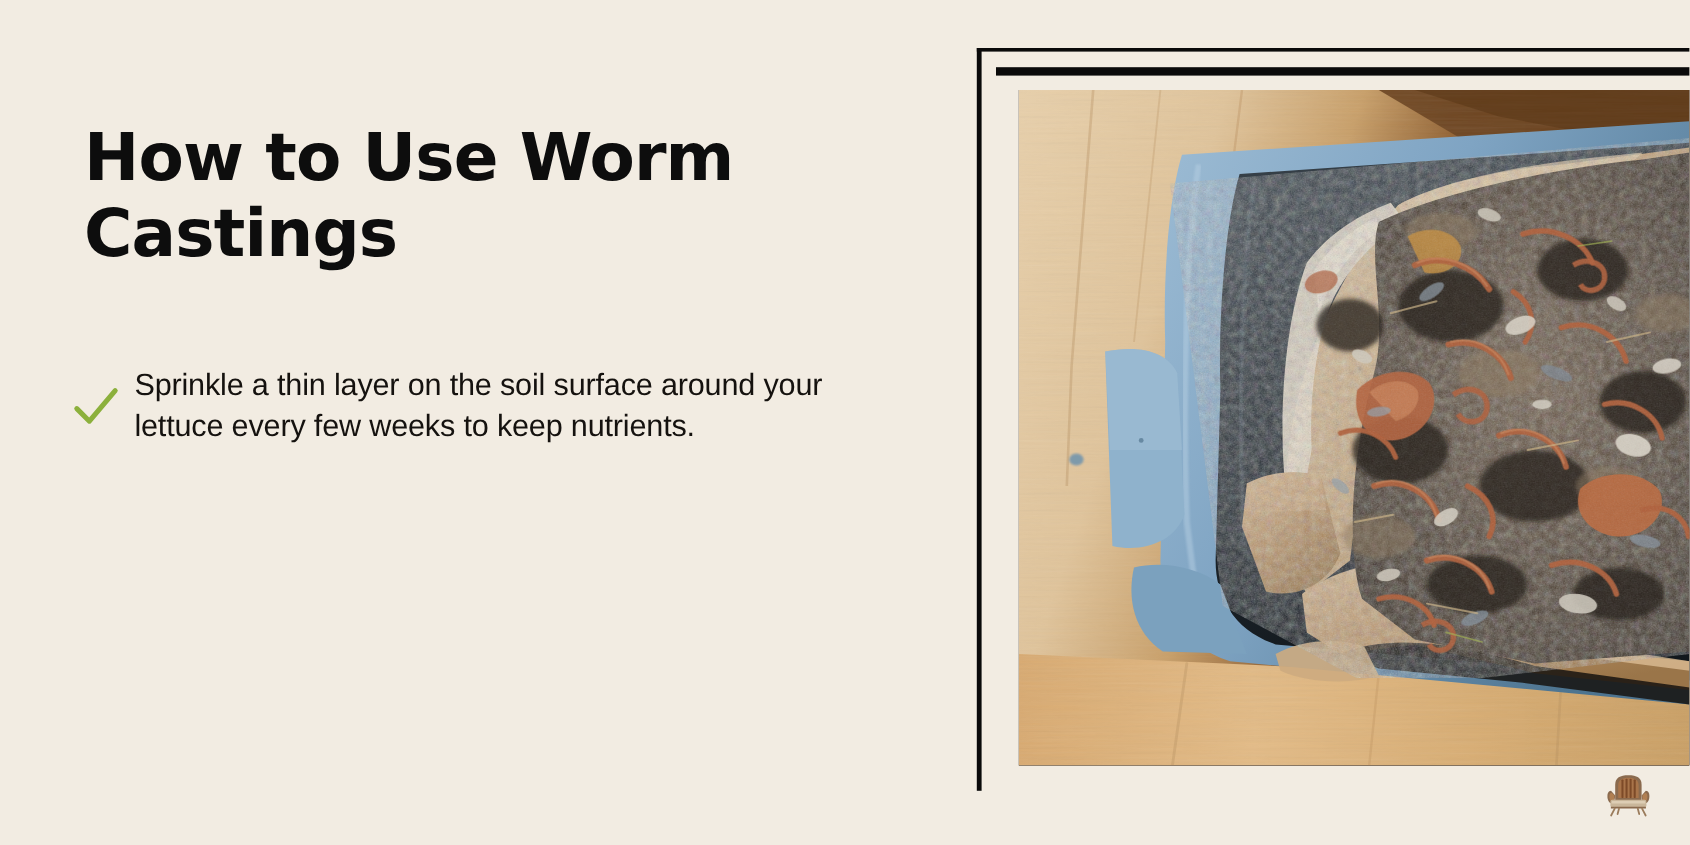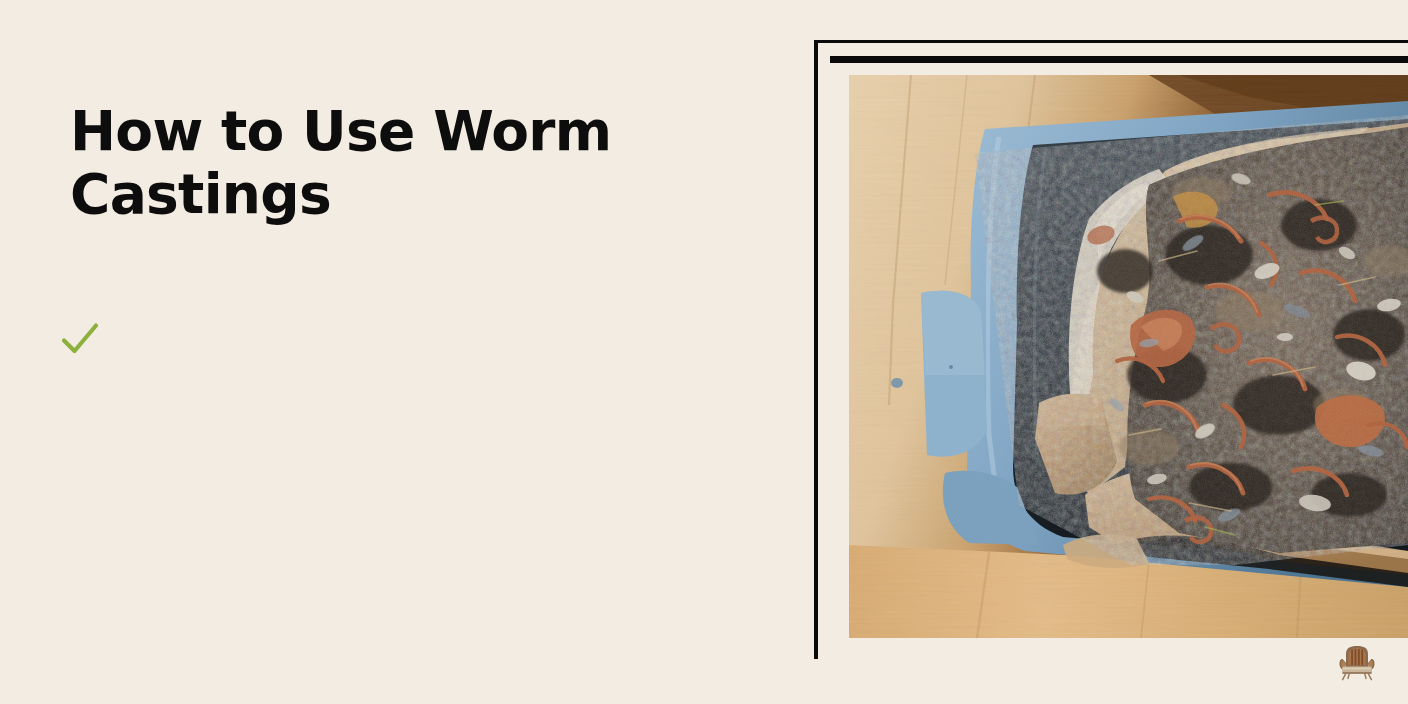--- a/index.html
+++ b/index.html
@@ -142,20 +142,21 @@
 
     <ul class="bullet-list">
 
 
       <li class="bullet-item">
         <span class="check-icon">
           <svg viewBox="0 0 44 44" xmlns="http://www.w3.org/2000/svg">
             <path d="M6 23.5 L16.5 34 L38 8.5" fill="none" stroke="#8cb03c" stroke-width="4.2" stroke-linecap="round" stroke-linejoin="round"></path>
           </svg>
         </span>
+        <span class="bullet-text">Sprinkle a thin layer on the soil surface around your lettuce every few weeks to keep nutrients.</span>
       </li>
 
     </ul>
   </div>
 
   <div class="frame-rule-vert"></div>
   <div class="frame-rule-top-thin"></div>
   <div class="frame-rule-top-thick"></div>
 
   <div class="photo-frame">

